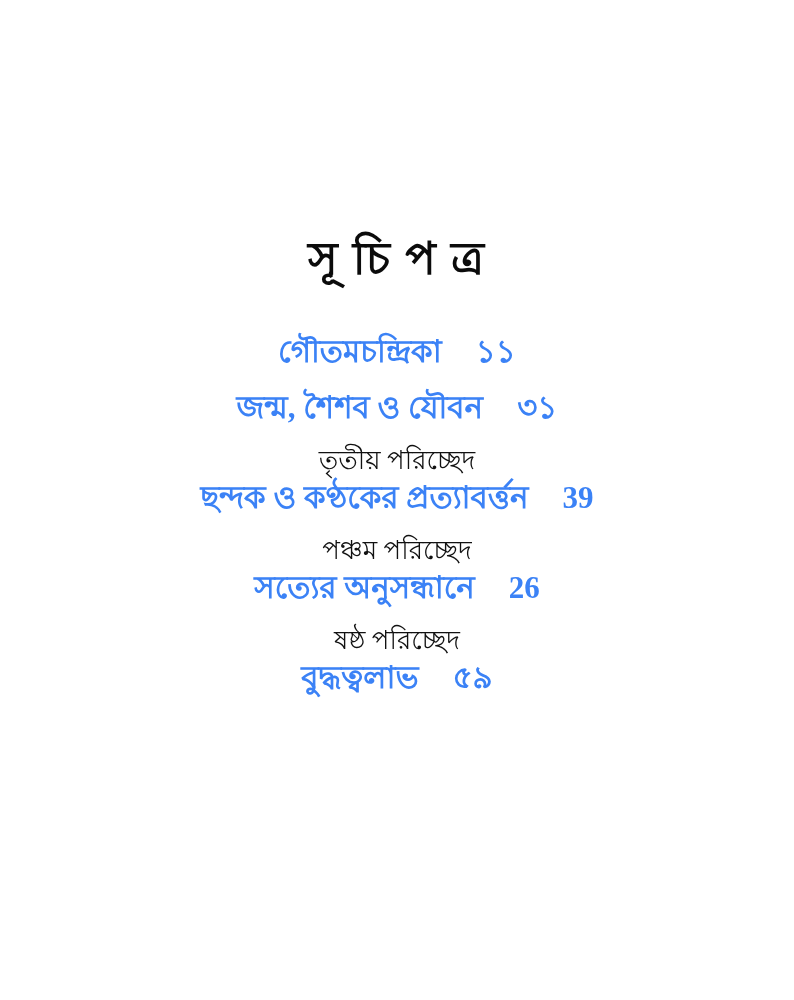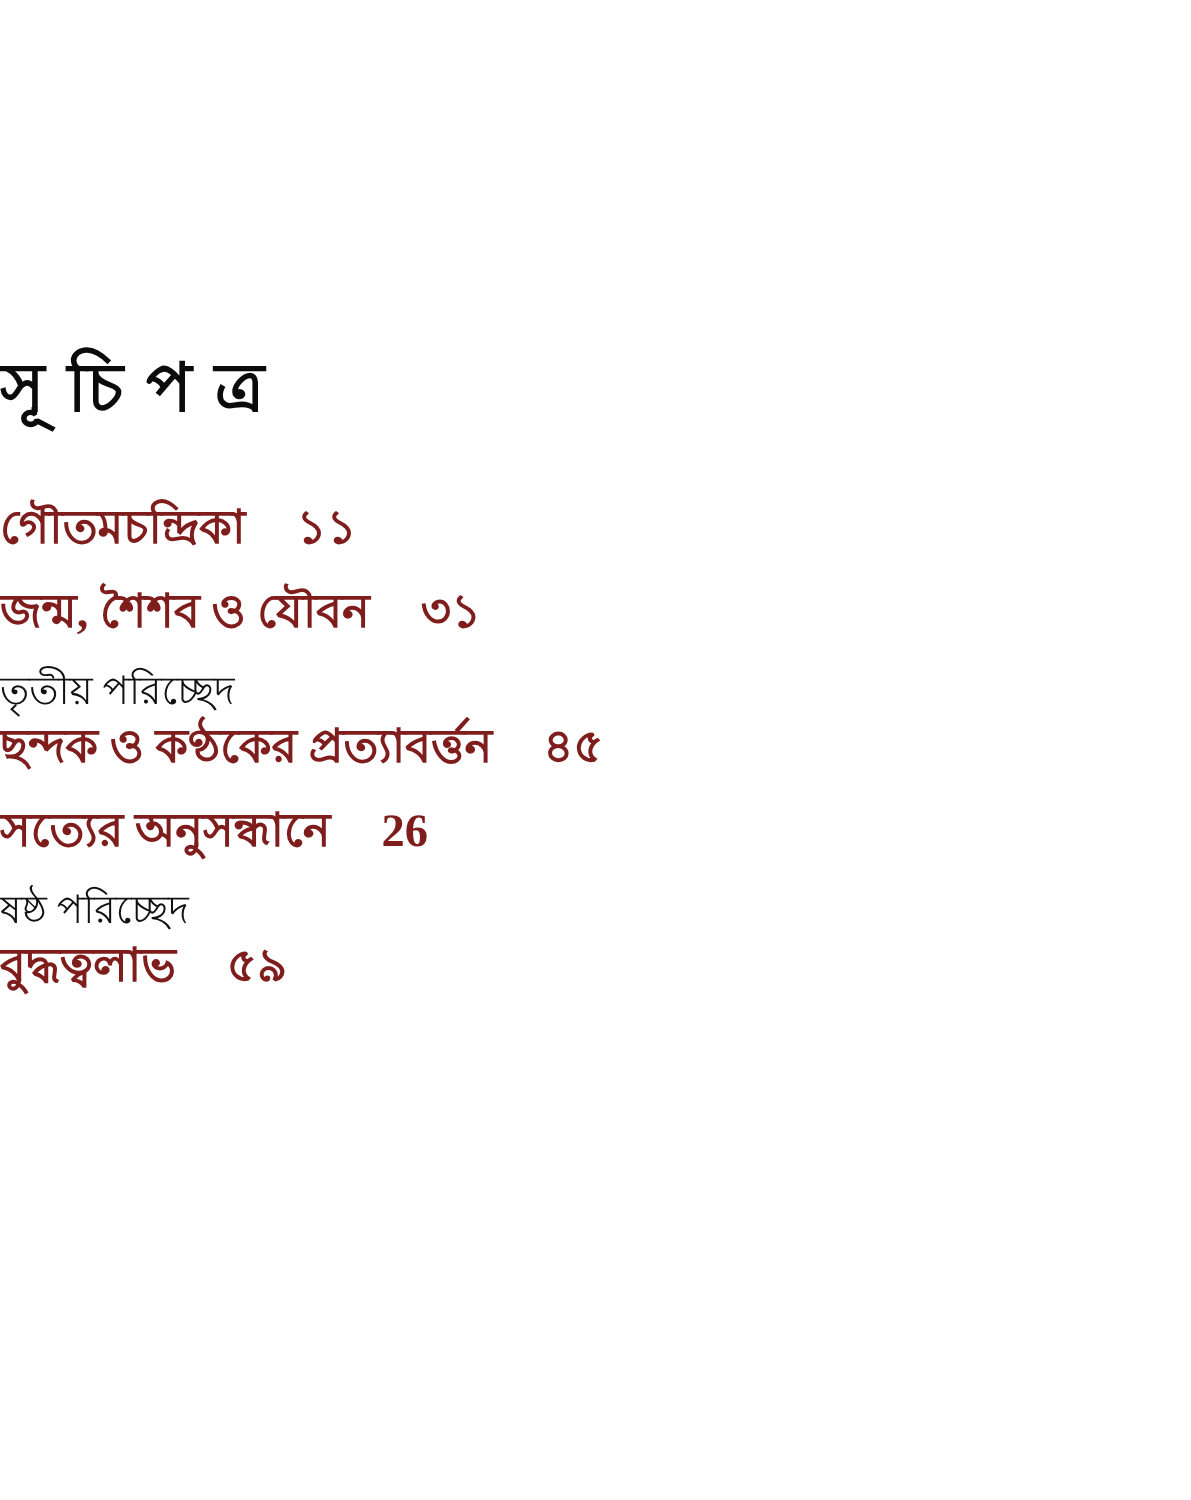--- a/index.html
+++ b/index.html
@@ -11,21 +11,21 @@
     position: relative;
     width: 794px;
     height: 1000px;
     margin: 0 auto;
     background: #ffffff;
     color: #0b0b0b;
     font-family: "Liberation Serif", serif;
     overflow: hidden;
     box-sizing: border-box;
     padding-top: 234px;
-    text-align: left;
+    text-align: center;
   }
   .toc-title {
     margin: 0 0 46px 0;
     font-size: 45px;
     line-height: 1.15;
     font-weight: 700;
     letter-spacing: 2px;
     color: #0b0b0b;
   }
   .toc-list {
@@ -37,21 +37,21 @@
   .entry-label {
     font-size: 26px;
     line-height: 34px;
     font-weight: 400;
     color: #111111;
   }
   .entry-title-line {
     font-size: 31px;
     line-height: 40px;
     font-weight: 700;
-    color: #7f1d1d;
+    color: #3b82f6;
     white-space: nowrap;
   }
   .entry-page {
     display: inline-block;
     margin-left: 34px;
     font-weight: 700;
   }
 </style>
 </head>
 <body>
@@ -69,26 +69,27 @@
   <div class="toc-entry">
     <div class="entry-title-line">
       <span class="entry-title">জন্ম, শৈশব ও যৌবন</span><span class="entry-page">৩১</span>
     </div>
   </div>
 
 
   <div class="toc-entry">
     <div class="entry-label">তৃতীয় পরিচ্ছেদ</div>
     <div class="entry-title-line">
-      <span class="entry-title">ছন্দক ও কণ্ঠকের প্রত্যাবর্ত্তন</span><span class="entry-page">৪৫</span>
+      <span class="entry-title">ছন্দক ও কণ্ঠকের প্রত্যাবর্ত্তন</span><span class="entry-page">39</span>
     </div>
   </div>
 
 
   <div class="toc-entry">
+    <div class="entry-label">পঞ্চম পরিচ্ছেদ</div>
     <div class="entry-title-line">
       <span class="entry-title">সত্যের অনুসন্ধানে</span><span class="entry-page">26</span>
     </div>
   </div>
 
   <div class="toc-entry">
     <div class="entry-label">ষষ্ঠ পরিচ্ছেদ</div>
     <div class="entry-title-line">
       <span class="entry-title">বুদ্ধত্বলাভ</span><span class="entry-page">৫৯</span>
     </div>

